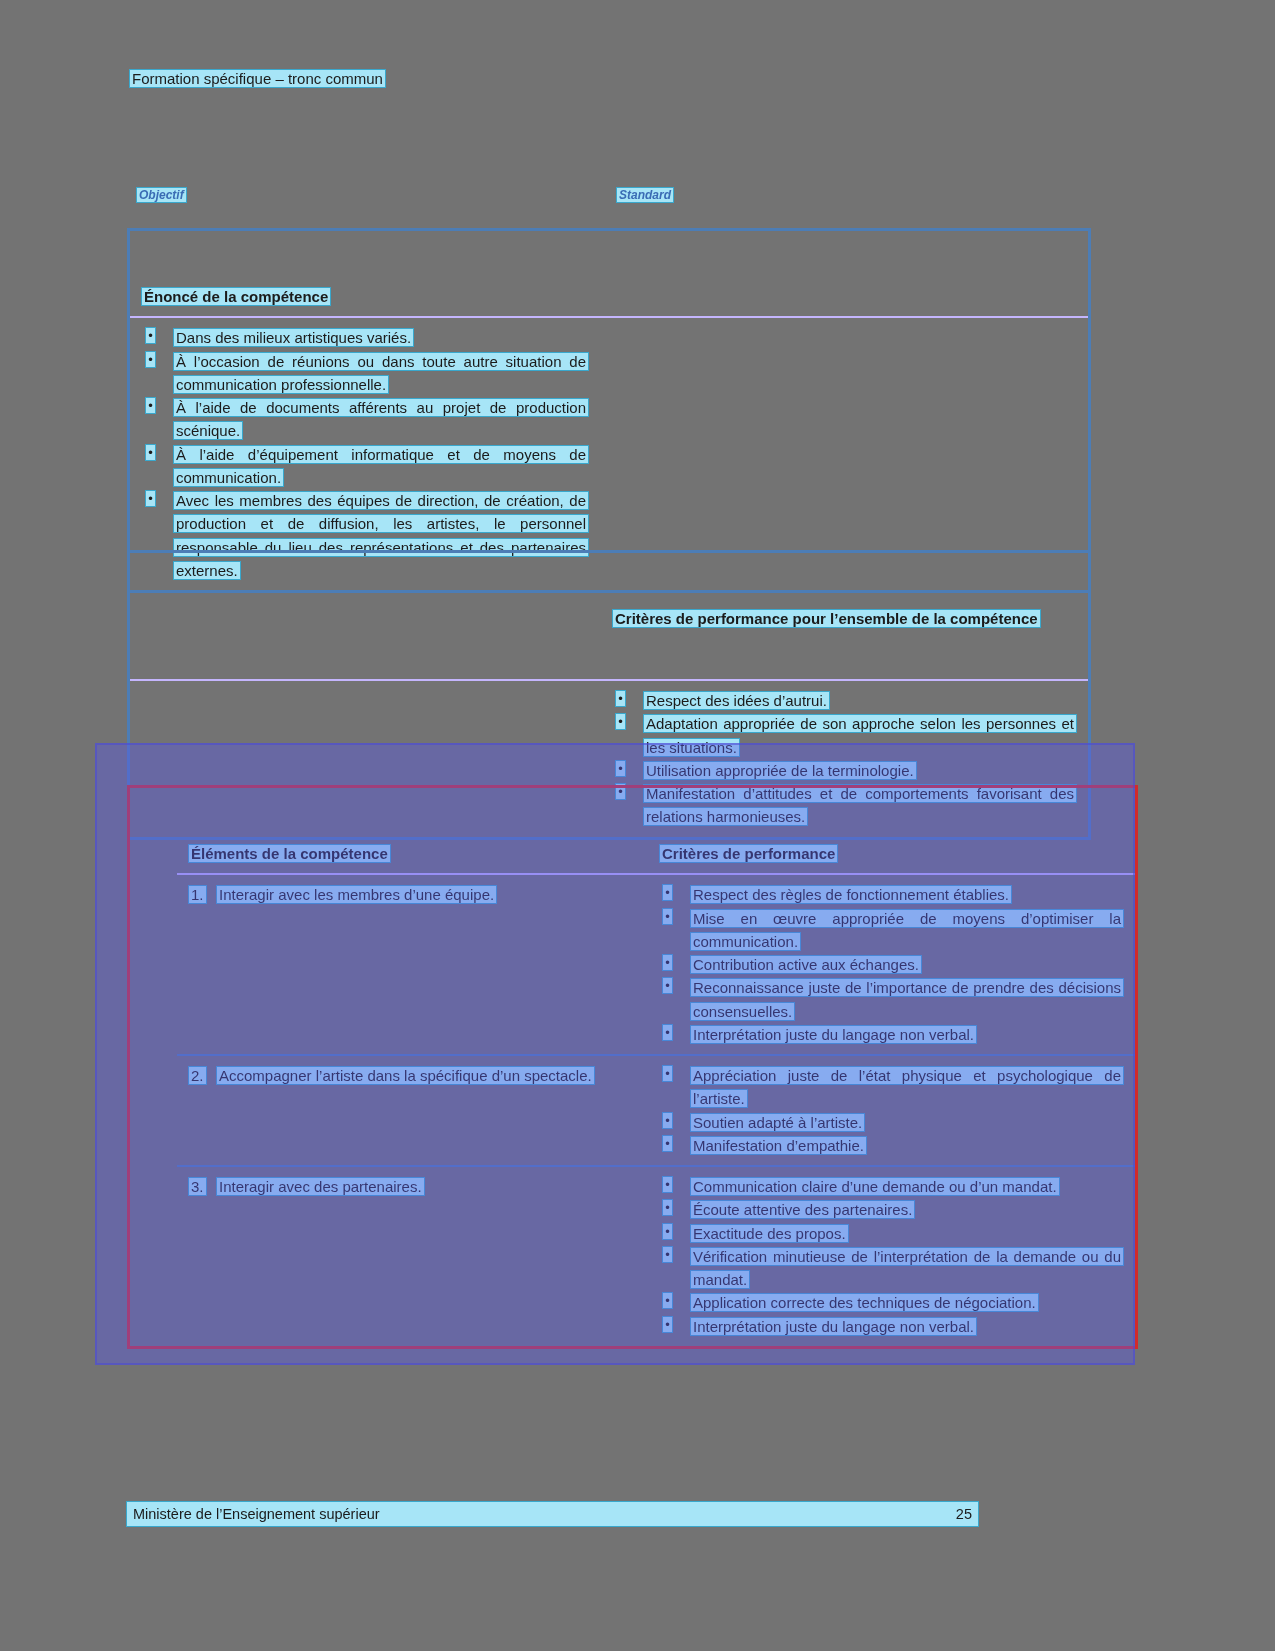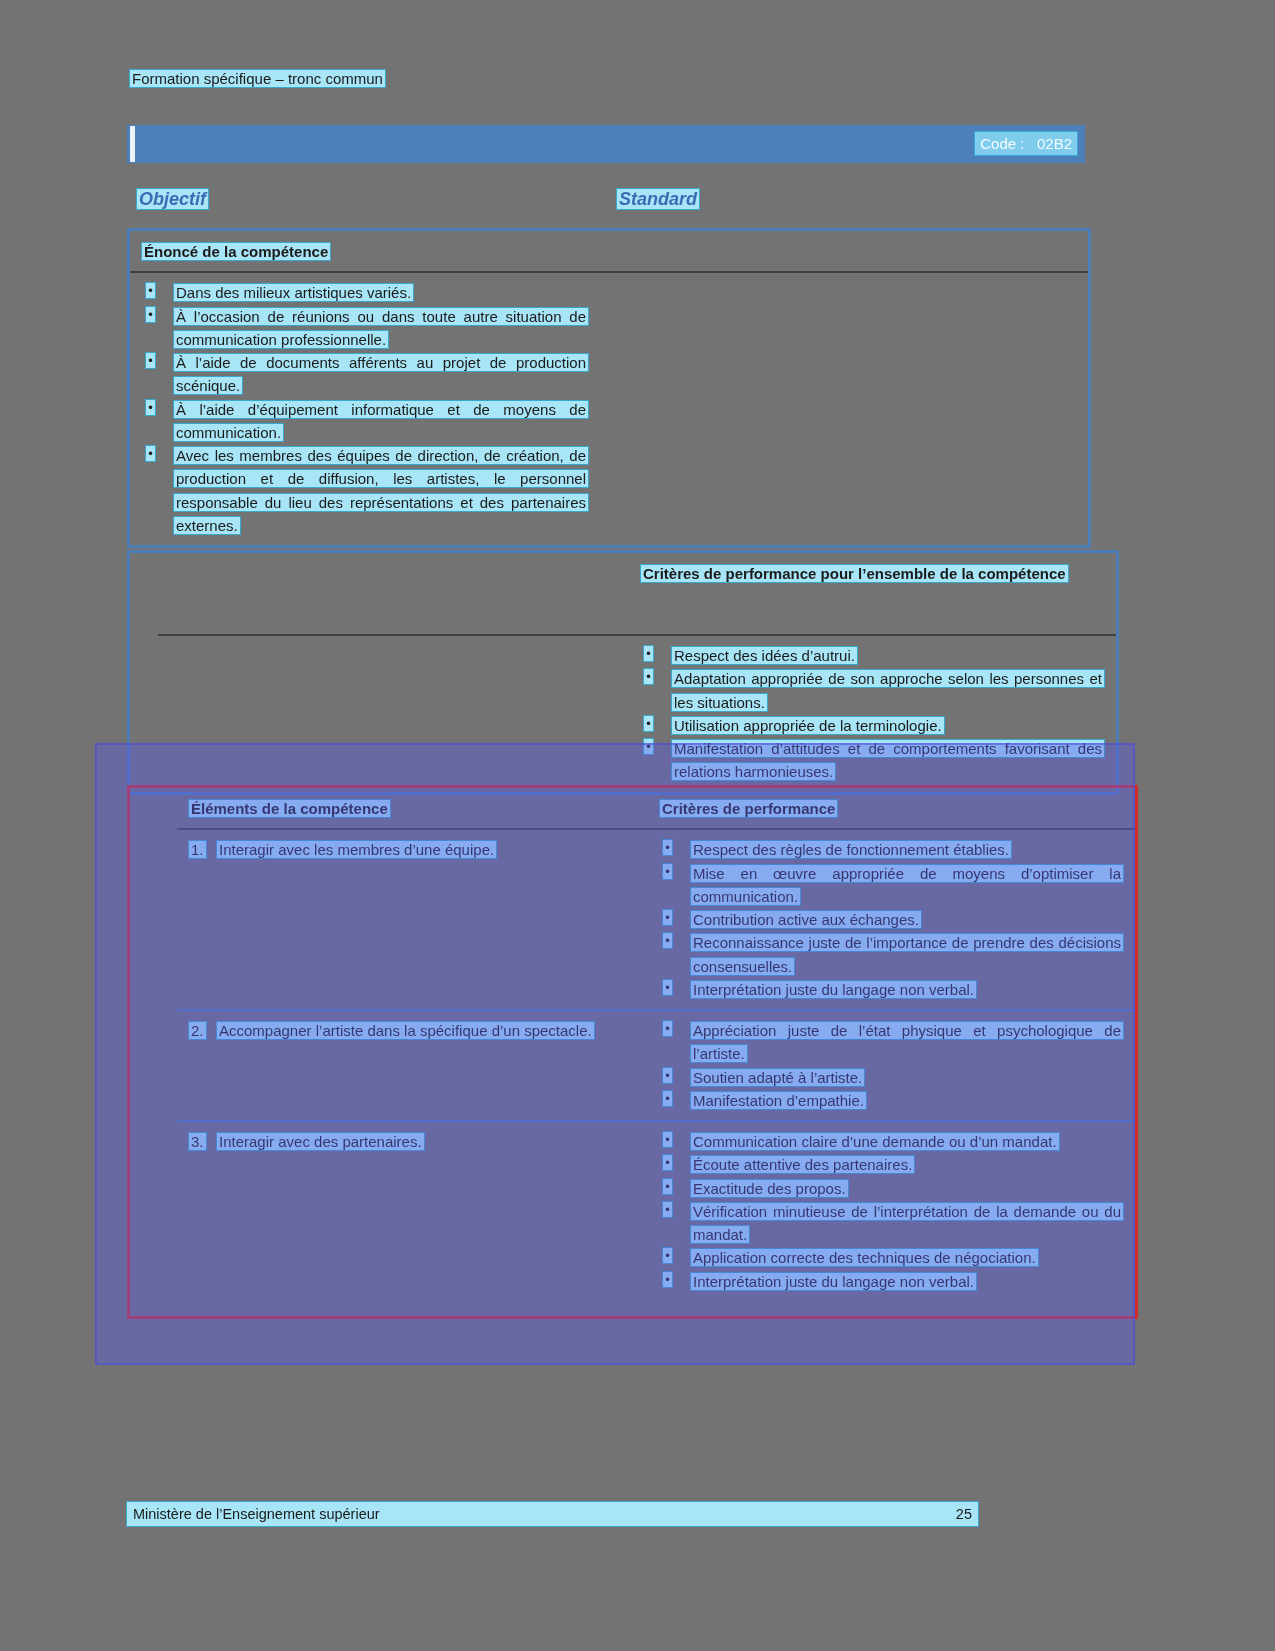--- a/index.html
+++ b/index.html
@@ -7,29 +7,29 @@
         font-family:"Liberation Sans","DejaVu Sans",sans-serif;font-size:15px;line-height:1.55;color:#1b1b1b;}
   .hl{background:#a7e5f7;box-shadow:0 0 0 1px rgba(47,178,221,.85);
       -webkit-box-decoration-break:clone;box-decoration-break:clone;padding:0 2px;}
   .b{font-weight:bold;}
   .note{position:absolute;left:130px;top:67px;}
   .title-bar{position:absolute;left:127px;top:125px;width:958px;height:38px;background:#4d7fb9;}
   .title-bar .edge{position:absolute;left:3px;top:1px;width:5px;height:36px;background:#eaf1f8;}
   .code{position:absolute;right:8px;top:7px;font-size:15px;color:#f5fcff;white-space:pre;
         background:#7fccec;box-shadow:0 0 0 1px rgba(47,178,221,.85);padding:0 5px;}
   .obj-row{position:absolute;left:127px;top:186px;width:958px;height:28px;
-           font-size:18px;font-weight:bold;font-style:italic;color:#3a6cb4;}
+           font-size:12px;font-weight:bold;font-style:italic;color:#3a6cb4;}
   .obj{position:absolute;left:10px;top:0;}
   .std{position:absolute;left:490px;top:0;}
   .tbl{position:absolute;left:127px;width:958px;border:3px solid #4c7db6;}
   .t1{top:228px;min-height:307px;}
-  .t2{top:550px;min-height:215px;padding-left:28px;}
+  .t2{top:550px;min-height:215px;}
   .t3{top:785px;min-height:528px;border-color:#d22b2b;padding-left:47px;}
   .trow{display:grid;grid-template-columns:470px 1fr;}
-  .thead{border-bottom:2px solid #404040;}
+  .thead{border-bottom:2px solid #c4b5fd;margin-top:45px;}
   .sep{border-top:2px solid #4c7db6;}
   .cl{padding:8px 10px 8px 12px;}
   .cr{padding:8px 12px 8px 13px;}
   .thead .cl,.thead .cr{padding-top:9px;padding-bottom:8px;}
   .hdr2 .cr{min-height:64px;}
   .bullet{display:flex;}
   .bm{flex:0 0 15px;margin-right:16px;text-align:center;font-size:13px;}
   .bt{flex:1;text-align:justify;}
   .elem{display:flex;}
   .num{flex:0 0 28px;}
@@ -41,24 +41,20 @@
   .fbar{display:flex;justify-content:space-between;align-items:center;background:#a7e5f7;
         box-shadow:0 0 0 1px rgba(47,178,221,.85);padding:1px 6px;font-size:14.5px;}
 </style>
 </head>
 <body>
 
 <div class="page">
 
   <div class="note"><span class="hl">Formation spécifique – tronc commun</span></div>
 
-  <div class="title-bar">
-    <div class="edge"></div>
-    <span class="code">Code :   02B2</span>
-  </div>
 
   <div class="obj-row">
     <span class="obj"><span class="hl">Objectif</span></span>
     <span class="std"><span class="hl">Standard</span></span>
   </div>
 
   <div class="tbl t1">
     <div class="trow thead">
       <div class="cl"><span class="hl b">Énoncé de la compétence</span></div>
     </div>

